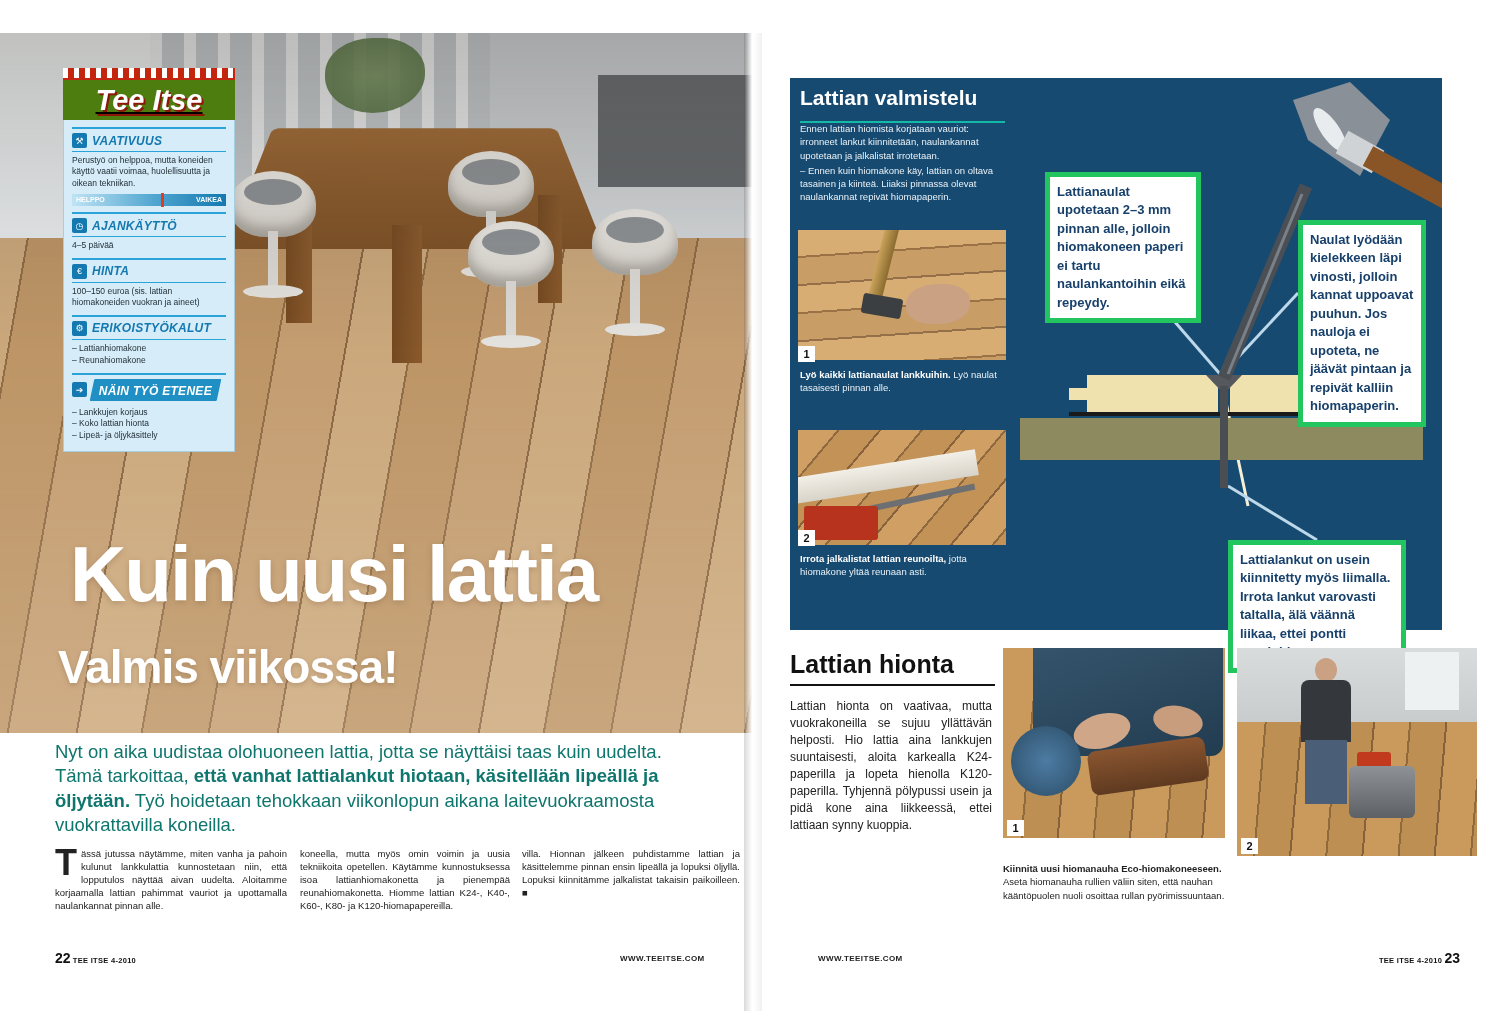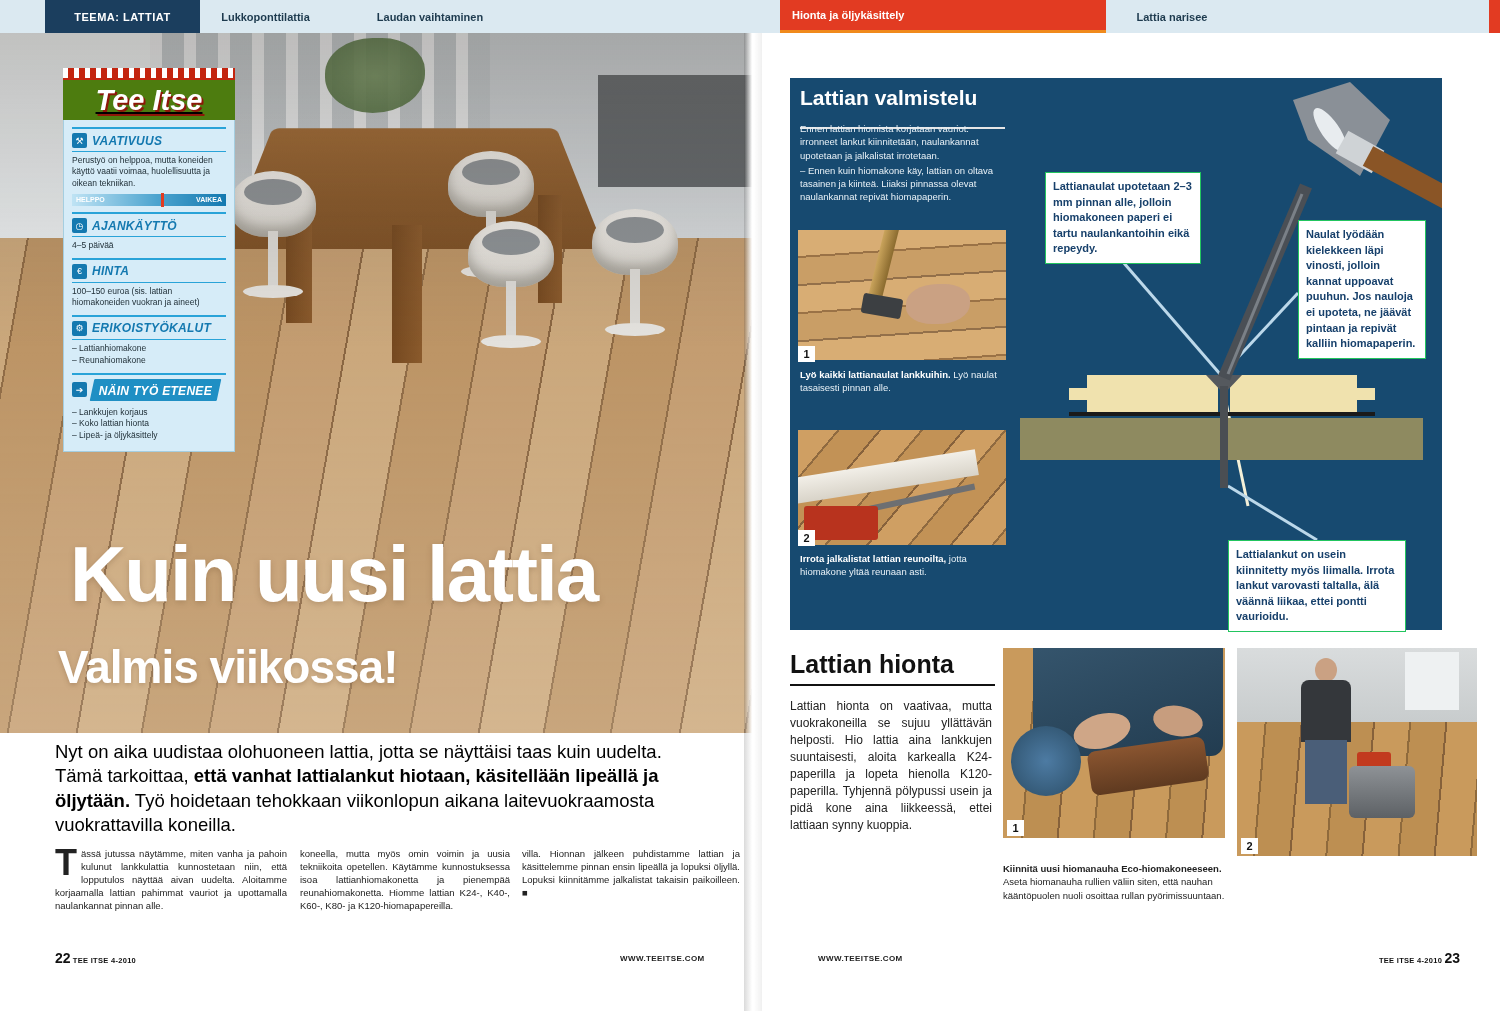--- a/index.html
+++ b/index.html
@@ -60,39 +60,39 @@
   .ib-ribbon { background:#1f8fc4; border-radius:1px; transform:skewX(-12deg); padding:2px 7px; }
   .ib-ribbon .ib-title { color:#fff; display:inline-block; transform:skewX(12deg); }
   .ib-body { font-size:8.5px; color:#1c2b33; line-height:1.35; }
   .ib-item { font-size:8.5px; color:#1c2b33; line-height:1.4; }
   .scale { position:relative; height:12px; margin:5px 0 2px; background:linear-gradient(90deg,#bfe3f4,#4da4cf 55%,#1479b0); }
   .scale .lab { position:absolute; top:2px; font-size:7px; font-weight:bold; color:#fff; }
   .scale .lab.l { left:4px; } .scale .lab.r { right:4px; }
   .scale .mark { position:absolute; left:58%; top:-1px; width:3px; height:14px; background:#e23b22; }
 
   
-  .intro { position:absolute; left:55px; top:740px; width:608px; font-size:18.5px; line-height:1.32; color:#000000; }
+  .intro { position:absolute; left:55px; top:740px; width:608px; font-size:18.5px; line-height:1.32; color:#0f766e; }
   .intro b { font-weight:800; }
   .bodycol { position:absolute; top:847px; height:102px; font-size:9.5px; line-height:1.38; color:#222; text-align:justify; }
   .col1 { left:55px;  width:232px; }
   .col2 { left:300px; width:210px; }
   .col3 { left:522px; width:218px; }
   .dropcap { float:left; font-size:36px; line-height:.78; font-weight:800; padding:2px 4px 0 0; }
 
   .footer { position:absolute; font-size:8px; color:#111; }
   .f-pagenum { font-size:14px; font-weight:800; }
   .f-mag { font-size:7.5px; font-weight:bold; letter-spacing:.3px; }
   .f-site { font-size:8px; font-weight:bold; letter-spacing:.4px; color:#222; }
 
   .gutter { position:absolute; left:744px; top:33px; width:18px; height:978px;
       background:linear-gradient(90deg, rgba(0,0,0,.14), #fff 45%, #fff 55%, rgba(0,0,0,.06)); }
 
   
   .navy { position:absolute; left:790px; top:78px; width:652px; height:552px; background:#174a70; }
-  .prep-title { position:absolute; left:10px; top:8px; width:205px; color:#fff; font-size:21px; font-weight:800; border-bottom:2px solid #e5e5e5; padding-bottom:17px; }
+  .prep-title { position:absolute; left:10px; top:8px; width:205px; color:#fff; font-size:21px; font-weight:800; border-bottom:2px solid #14b8a6; padding-bottom:11px; }
   .prep-intro { position:absolute; left:10px; top:44px; width:205px; color:#e8f1f7; font-size:9.5px; line-height:1.4; }
   .prep-intro p+p { margin-top:2px; }
   .stepphoto { position:absolute; overflow:hidden; }
   .sp1 { left:8px; top:152px; width:208px; height:130px;
       background:repeating-linear-gradient(176deg,#d8ad74 0 26px,#9a7246 26px 28px,#c99e66 28px 54px,#93704a 54px 56px); }
   .sp1 .hammerhandle { position:absolute; left:78px; top:-8px; width:14px; height:86px; background:linear-gradient(90deg,#caa45c,#8a6a2e); transform:rotate(14deg); }
   .sp1 .hammerhead { position:absolute; left:64px; top:66px; width:40px; height:20px; background:#3c3f42; border-radius:3px; transform:rotate(10deg); }
   .sp1 .hand { position:absolute; left:108px; top:54px; width:64px; height:40px; background:#caa183; border-radius:50% 40% 50% 40%; }
   .sp2 { left:8px; top:352px; width:208px; height:115px;
       background:repeating-linear-gradient(130deg,#cf9f63 0 30px,#8f6a40 30px 32px,#c29256 32px 62px,#87623c 62px 64px); }
@@ -101,21 +101,21 @@
   .sp2 .bar { position:absolute; left:58px; top:66px; width:120px; height:6px; background:#6d6f72; transform:rotate(-12deg); }
   .stepcap { position:absolute; color:#e8f1f7; font-size:9.5px; line-height:1.38; }
   .stepcap b { color:#fff; font-weight:800; }
   .cap1 { left:10px; top:290px; width:204px; }
   .cap2 { left:10px; top:474px; width:204px; }
   .badge { position:absolute; width:17px; height:16px; background:#fff; color:#111; font-size:11px; font-weight:800; display:flex; align-items:center; justify-content:center; }
   .b1 { left:8px;  top:268px; }
   .b2 { left:8px;  top:452px; }
 
   .dg { position:absolute; left:0; top:0; width:652px; height:552px; }
-  .callout { position:absolute; background:#fff; border:1px solid #22c55e; color:#17406b; font-weight:800; font-size:11px; line-height:1.42; padding:6px 7px; }
+  .callout { position:absolute; background:#fff; border:5px solid #22c55e; color:#17406b; font-weight:800; font-size:13px; line-height:1.42; padding:6px 7px; }
   .co1 { left:255px; top:94px;  width:156px; }
   .co2 { left:508px; top:142px; width:128px; }
   .co3 { left:438px; top:462px; width:178px; }
 
   
   .hionta-title { position:absolute; left:790px; top:650px; font-size:25px; font-weight:800; color:#111; }
   .hionta-rule { position:absolute; left:790px; top:684px; width:205px; height:2px; background:#111; }
   .hionta-body { position:absolute; left:790px; top:698px; width:202px; font-size:12px; line-height:1.42; color:#222; text-align:justify; }
   .hionta-body p+p { margin-top:3px; text-indent:8px; }
 
@@ -139,28 +139,20 @@
   .bc1 { left:1003px; top:862px; width:222px; }
   .bc2 { left:1237px; top:880px; width:236px; }
   .bb1 { left:1007px; top:820px; }
   .bb2 { left:1241px; top:838px; }
 </style>
 </head>
 <body>
 
 <div class="screen">
 
-  <div class="topbar">
-    <div class="tab tab-navy" style="left:45px;width:155px;">TEEMA: LATTIAT</div>
-    <div class="tab" style="left:198px;width:135px;">Lukkoponttilattia</div>
-    <div class="tab" style="left:365px;width:130px;">Laudan vaihtaminen</div>
-    <div class="tab tab-red" style="left:780px;width:326px;">Hionta ja öljykäsittely</div>
-    <div class="tab" style="left:1112px;width:120px;">Lattia narisee</div>
-    <div class="tab-redsq"></div>
-  </div>
 
   <div class="photo">
     <div class="wall"></div>
     <div class="window"></div>
     <div class="curtains"></div>
     <div class="plant"></div>
     <div class="sideboard"></div>
     <div class="table"></div>
     <div class="leg leg1"></div>
     <div class="leg leg2"></div>

